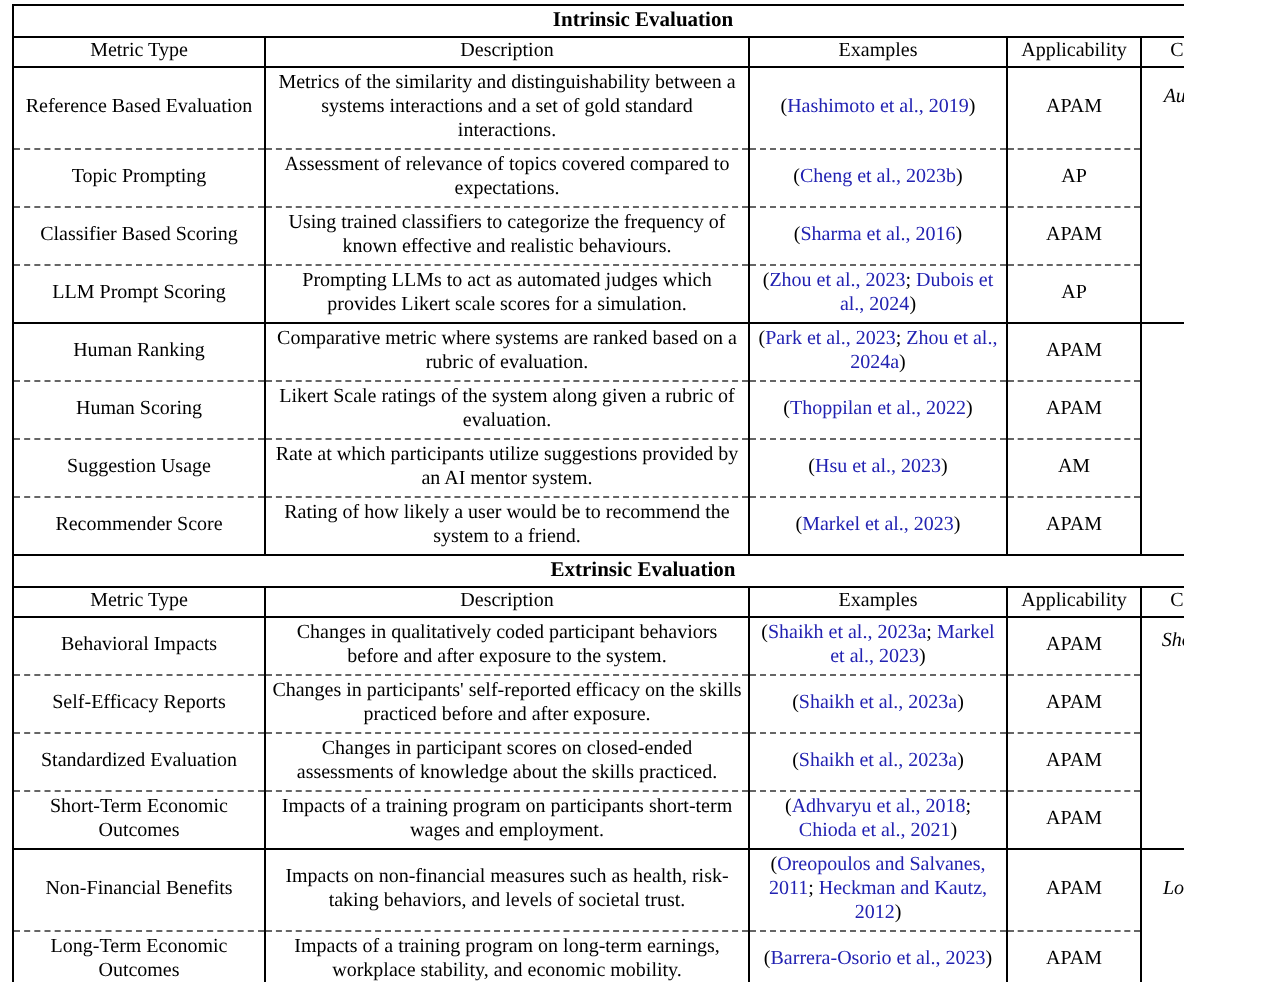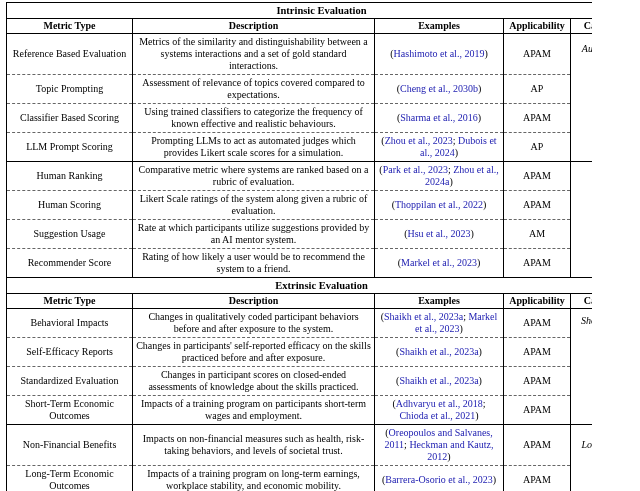--- a/index.html
+++ b/index.html
@@ -42,21 +42,21 @@
 
   tr.section-title td {
     font-weight: bold;
     font-size: 10.5px;
     line-height: 13px;
     border-top: 1px solid #000;
     border-bottom: 1px solid #000;
     padding: 1px 2px;
   }
   tr.col-header th {
-    font-weight: bold;
+    font-weight: normal;
     font-size: 10px;
     border-bottom: 1px solid #000;
     padding: 1px 2px;
   }
   tr.group-start td { border-top: 1px solid #000; }
   tr.group-mid td   { border-top: 1px dashed #666; }
 
   td.category-cell {
     vertical-align: top;
     padding: 0 2px;
@@ -95,21 +95,21 @@
           <td>Metrics of the similarity and distinguishability between a systems interactions and a set of gold standard interactions.</td>
           <td>(<span class="cite">Hashimoto et al., 2019</span>)</td>
           <td>APAM</td>
           <td class="category-cell" rowspan="4">
             <span class="cat-label" style="margin-top: 9px;">Automated</span>
           </td>
         </tr>
         <tr class="group-mid">
           <td>Topic Prompting</td>
           <td>Assessment of relevance of topics covered compared to expectations.</td>
-          <td>(<span class="cite">Cheng et al., 2030b</span>)</td>
+          <td>(<span class="cite">Cheng et al., 2023b</span>)</td>
           <td>AP</td>
         </tr>
         <tr class="group-mid">
           <td>Classifier Based Scoring</td>
           <td>Using trained classifiers to categorize the frequency of known effective and realistic behaviours.</td>
           <td>(<span class="cite">Sharma et al., 2016</span>)</td>
           <td>APAM</td>
         </tr>
         <tr class="group-mid">
           <td>LLM Prompt Scoring</td>

